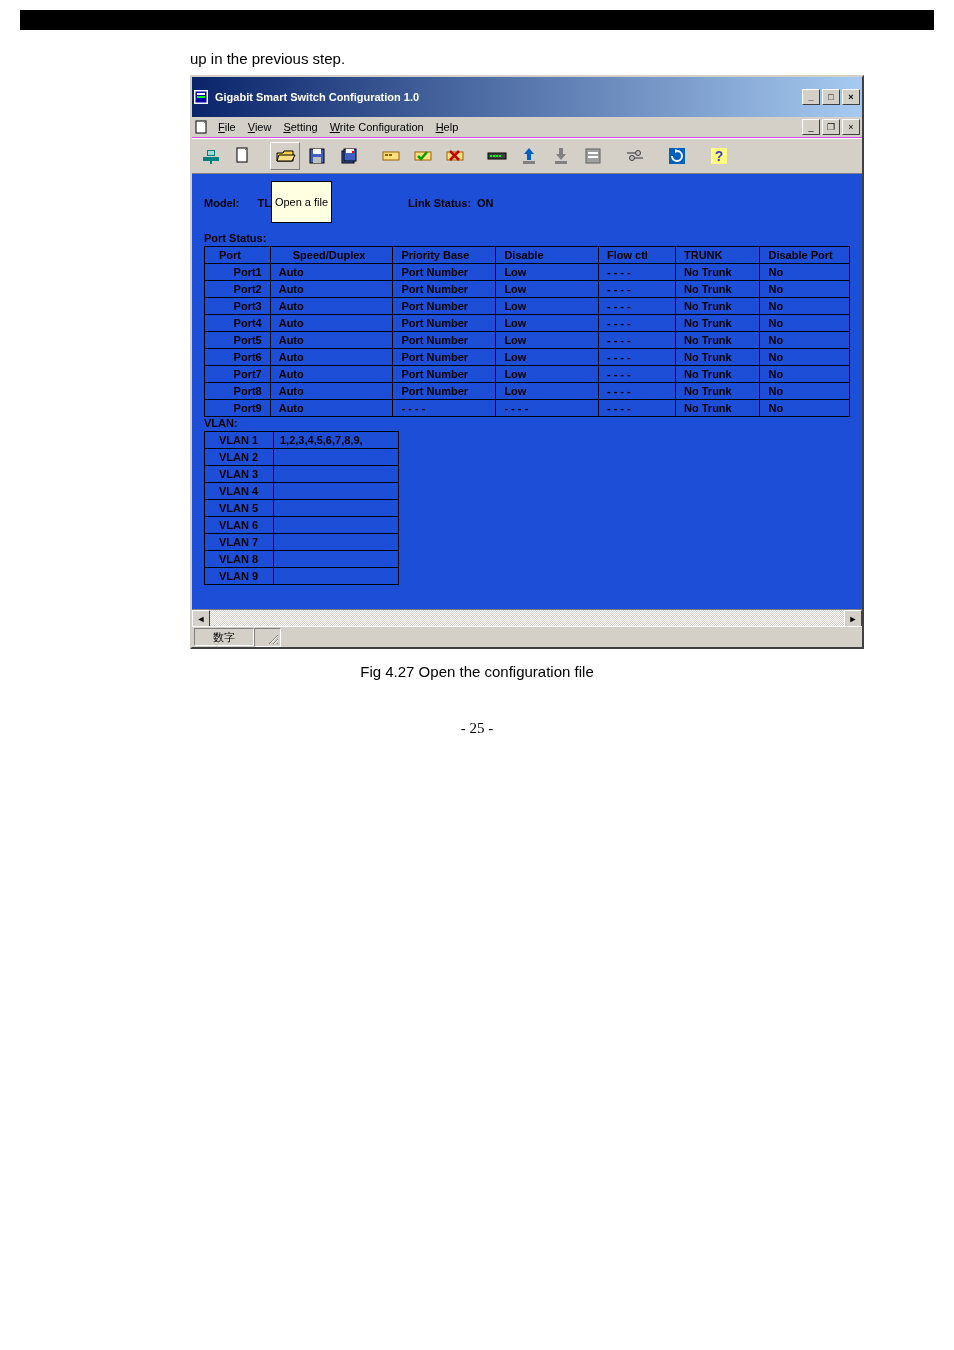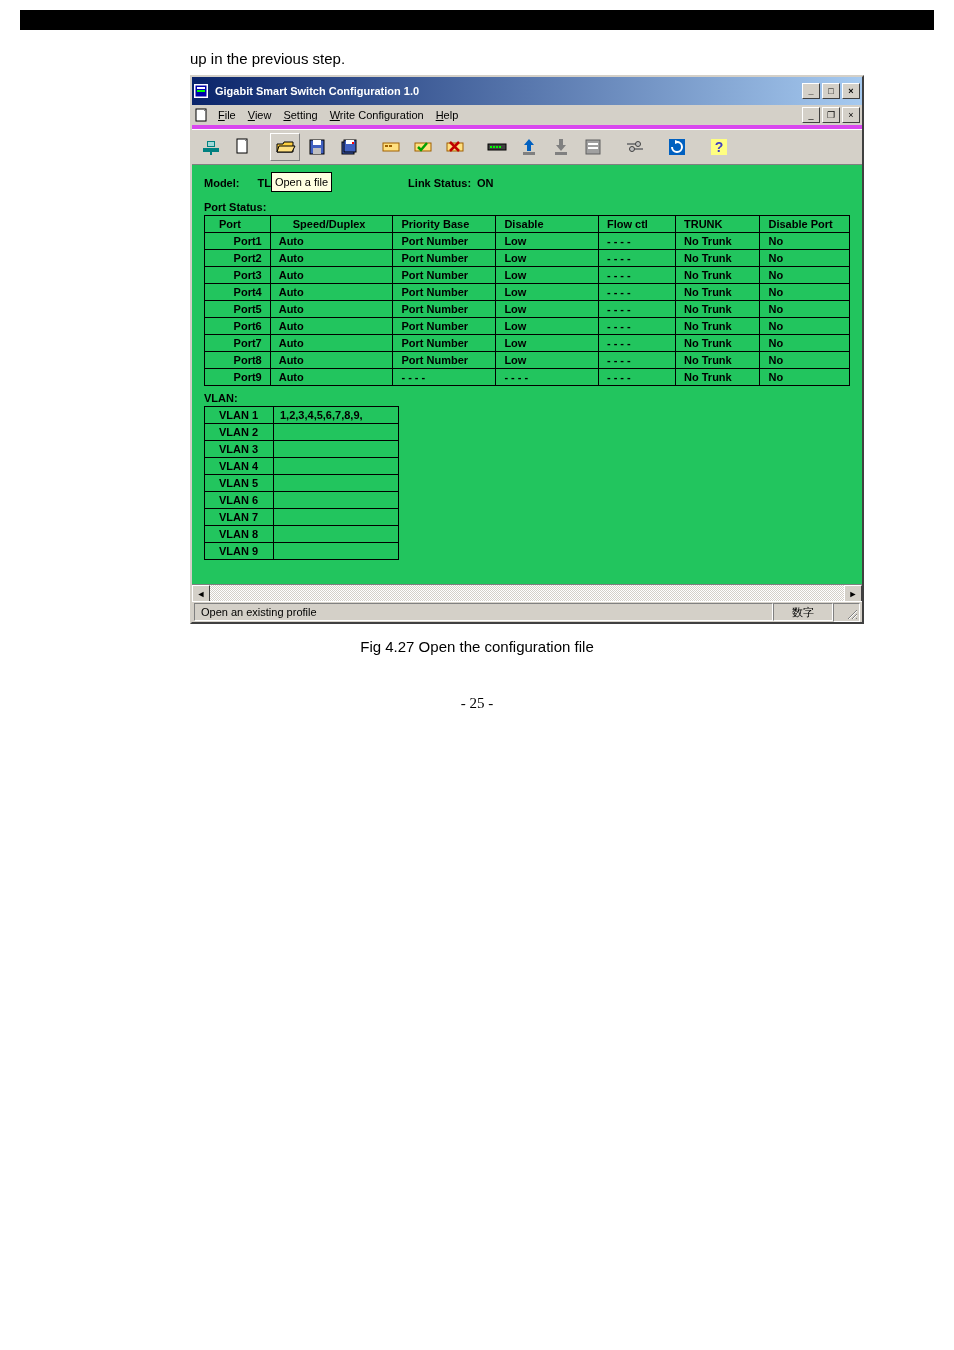--- a/index.html
+++ b/index.html
@@ -33,21 +33,21 @@
     font-size: 11px;
     display: flex;
     flex-direction: column;
   }
   .title-bar {
     background: linear-gradient(to right, #0a246a, #a6caf0);
     color: #fff;
     height: 20px;
     display: flex;
     align-items: center;
-    padding: 4px 2px;
+    padding: 10px 2px;
     font-weight: bold;
   }
   .title-bar .title-text {
     flex: 1;
     padding-left: 4px;
     font-size: 11px;
   }
   .title-bar .icon-app {
     width: 14px;
     height: 14px;
@@ -72,21 +72,21 @@
     justify-content: center;
     color: #000;
     font-family: Arial;
   }
   .menu-bar {
     height: 20px;
     background: #d4d0c8;
     display: flex;
     align-items: center;
     padding: 0 2px;
-    border-bottom: 4px solid #d946ef;
+    border-bottom: 1px solid #d946ef;
   }
   .menu-bar .doc-icon {
     width: 16px;
     height: 16px;
     margin-right: 2px;
     display: inline-block;
     position: relative;
   }
   .doc-icon svg { width:16px; height:16px; }
   .menu-item {
@@ -114,39 +114,39 @@
     justify-content: center;
     position: relative;
   }
   .tb-btn svg { width: 22px; height: 22px; }
   .tb-btn.active {
     border: 1px solid #fff;
     border-right-color: #808080;
     border-bottom-color: #808080;
   }
   .content-area {
-    background: #22c55e;
+    background: #1d4ed8;
     padding: 8px 12px 6px 12px;
     flex: 1;
     overflow: hidden;
   }
   .line1 {
     display: flex;
     align-items: center;
     gap: 18px;
     margin-bottom: 8px;
     font-size: 11px;
     font-weight: bold;
   }
   .line1 .label { }
   .line1 .val { font-weight: bold; }
   .tooltip {
     background: #ffffe1;
     border: 1px solid #000;
-    padding: 3px 3px;
+    padding: 14px 3px;
     font-size: 11px;
     font-weight: normal;
     position: relative;
     top: -1px;
   }
   .sec-label {
     font-weight: bold;
     font-size: 11px;
     margin: 4px 0 2px 0;
   }
@@ -515,21 +515,21 @@
               <td>Auto</td>
               <td>- - - -</td>
               <td>- - - -</td>
               <td>- - - -</td>
               <td>No Trunk</td>
               <td>No</td>
             </tr>
           </tbody>
       </table>
 
-      <div class="sec-label" style="margin-top:6px">VLAN:</div>
+      <div class="sec-label" style="margin-top:0">VLAN:</div>
       <table class="vlan-table">
         <tbody id="vlan-body">
             <tr>
               <td class="vname">VLAN 1</td>
               <td class="vports">1,2,3,4,5,6,7,8,9,</td>
             </tr>
             <tr>
               <td class="vname">VLAN 2</td>
               <td class="vports"></td>
             </tr>
@@ -566,21 +566,20 @@
       <div style="height:18px"></div>
     </div>
 
     <div class="scroll-horiz">
       <div class="sh-btn">◄</div>
       <div class="sh-track"></div>
       <div class="sh-btn">►</div>
     </div>
 
     <div class="status-bar">
-      <div class="status-cell status-main">Open an existing profile</div>
       <div class="status-cell" style="width:46px; justify-content:center">数字</div>
       <div class="status-cell status-grip">
         <svg width="12" height="12" viewBox="0 0 12 12">
           <line x1="2" y1="11" x2="11" y2="2" stroke="#808080"></line>
             <line x1="3" y1="11" x2="11" y2="3" stroke="#fff"></line>
           <line x1="6" y1="11" x2="11" y2="6" stroke="#808080"></line>
             <line x1="7" y1="11" x2="11" y2="7" stroke="#fff"></line>
           <line x1="10" y1="11" x2="11" y2="10" stroke="#808080"></line>
         </svg>
       </div>

